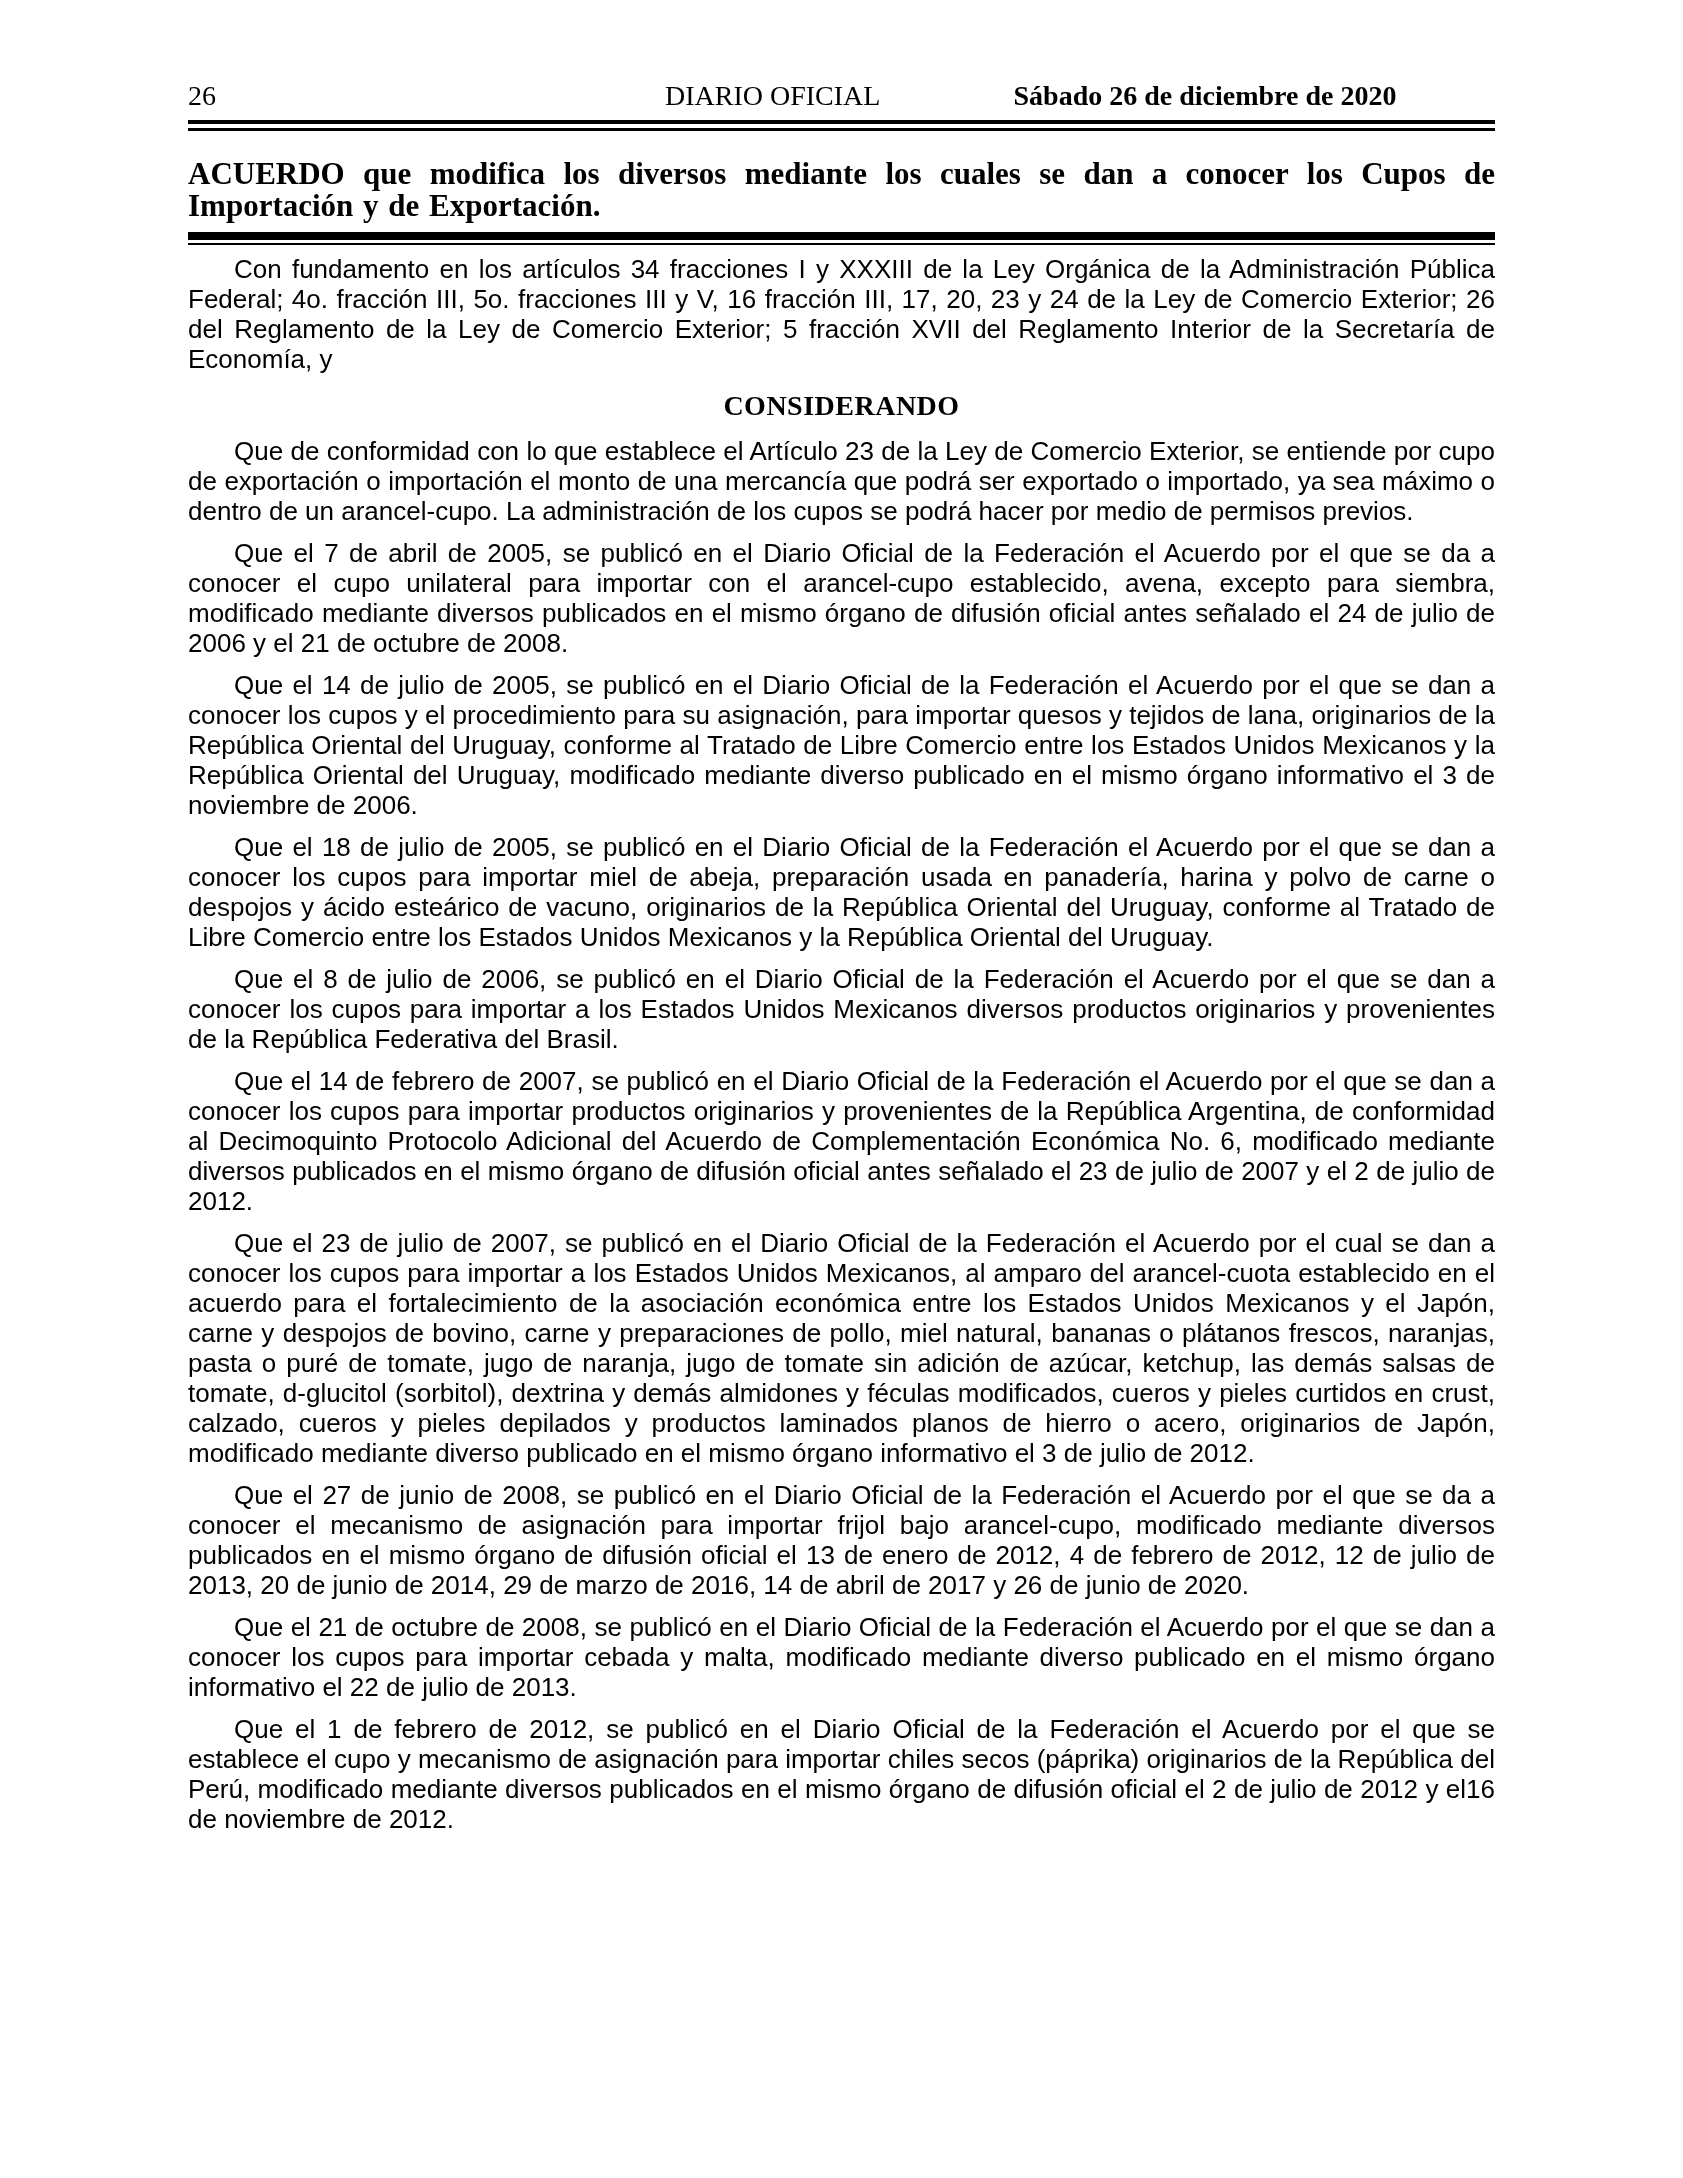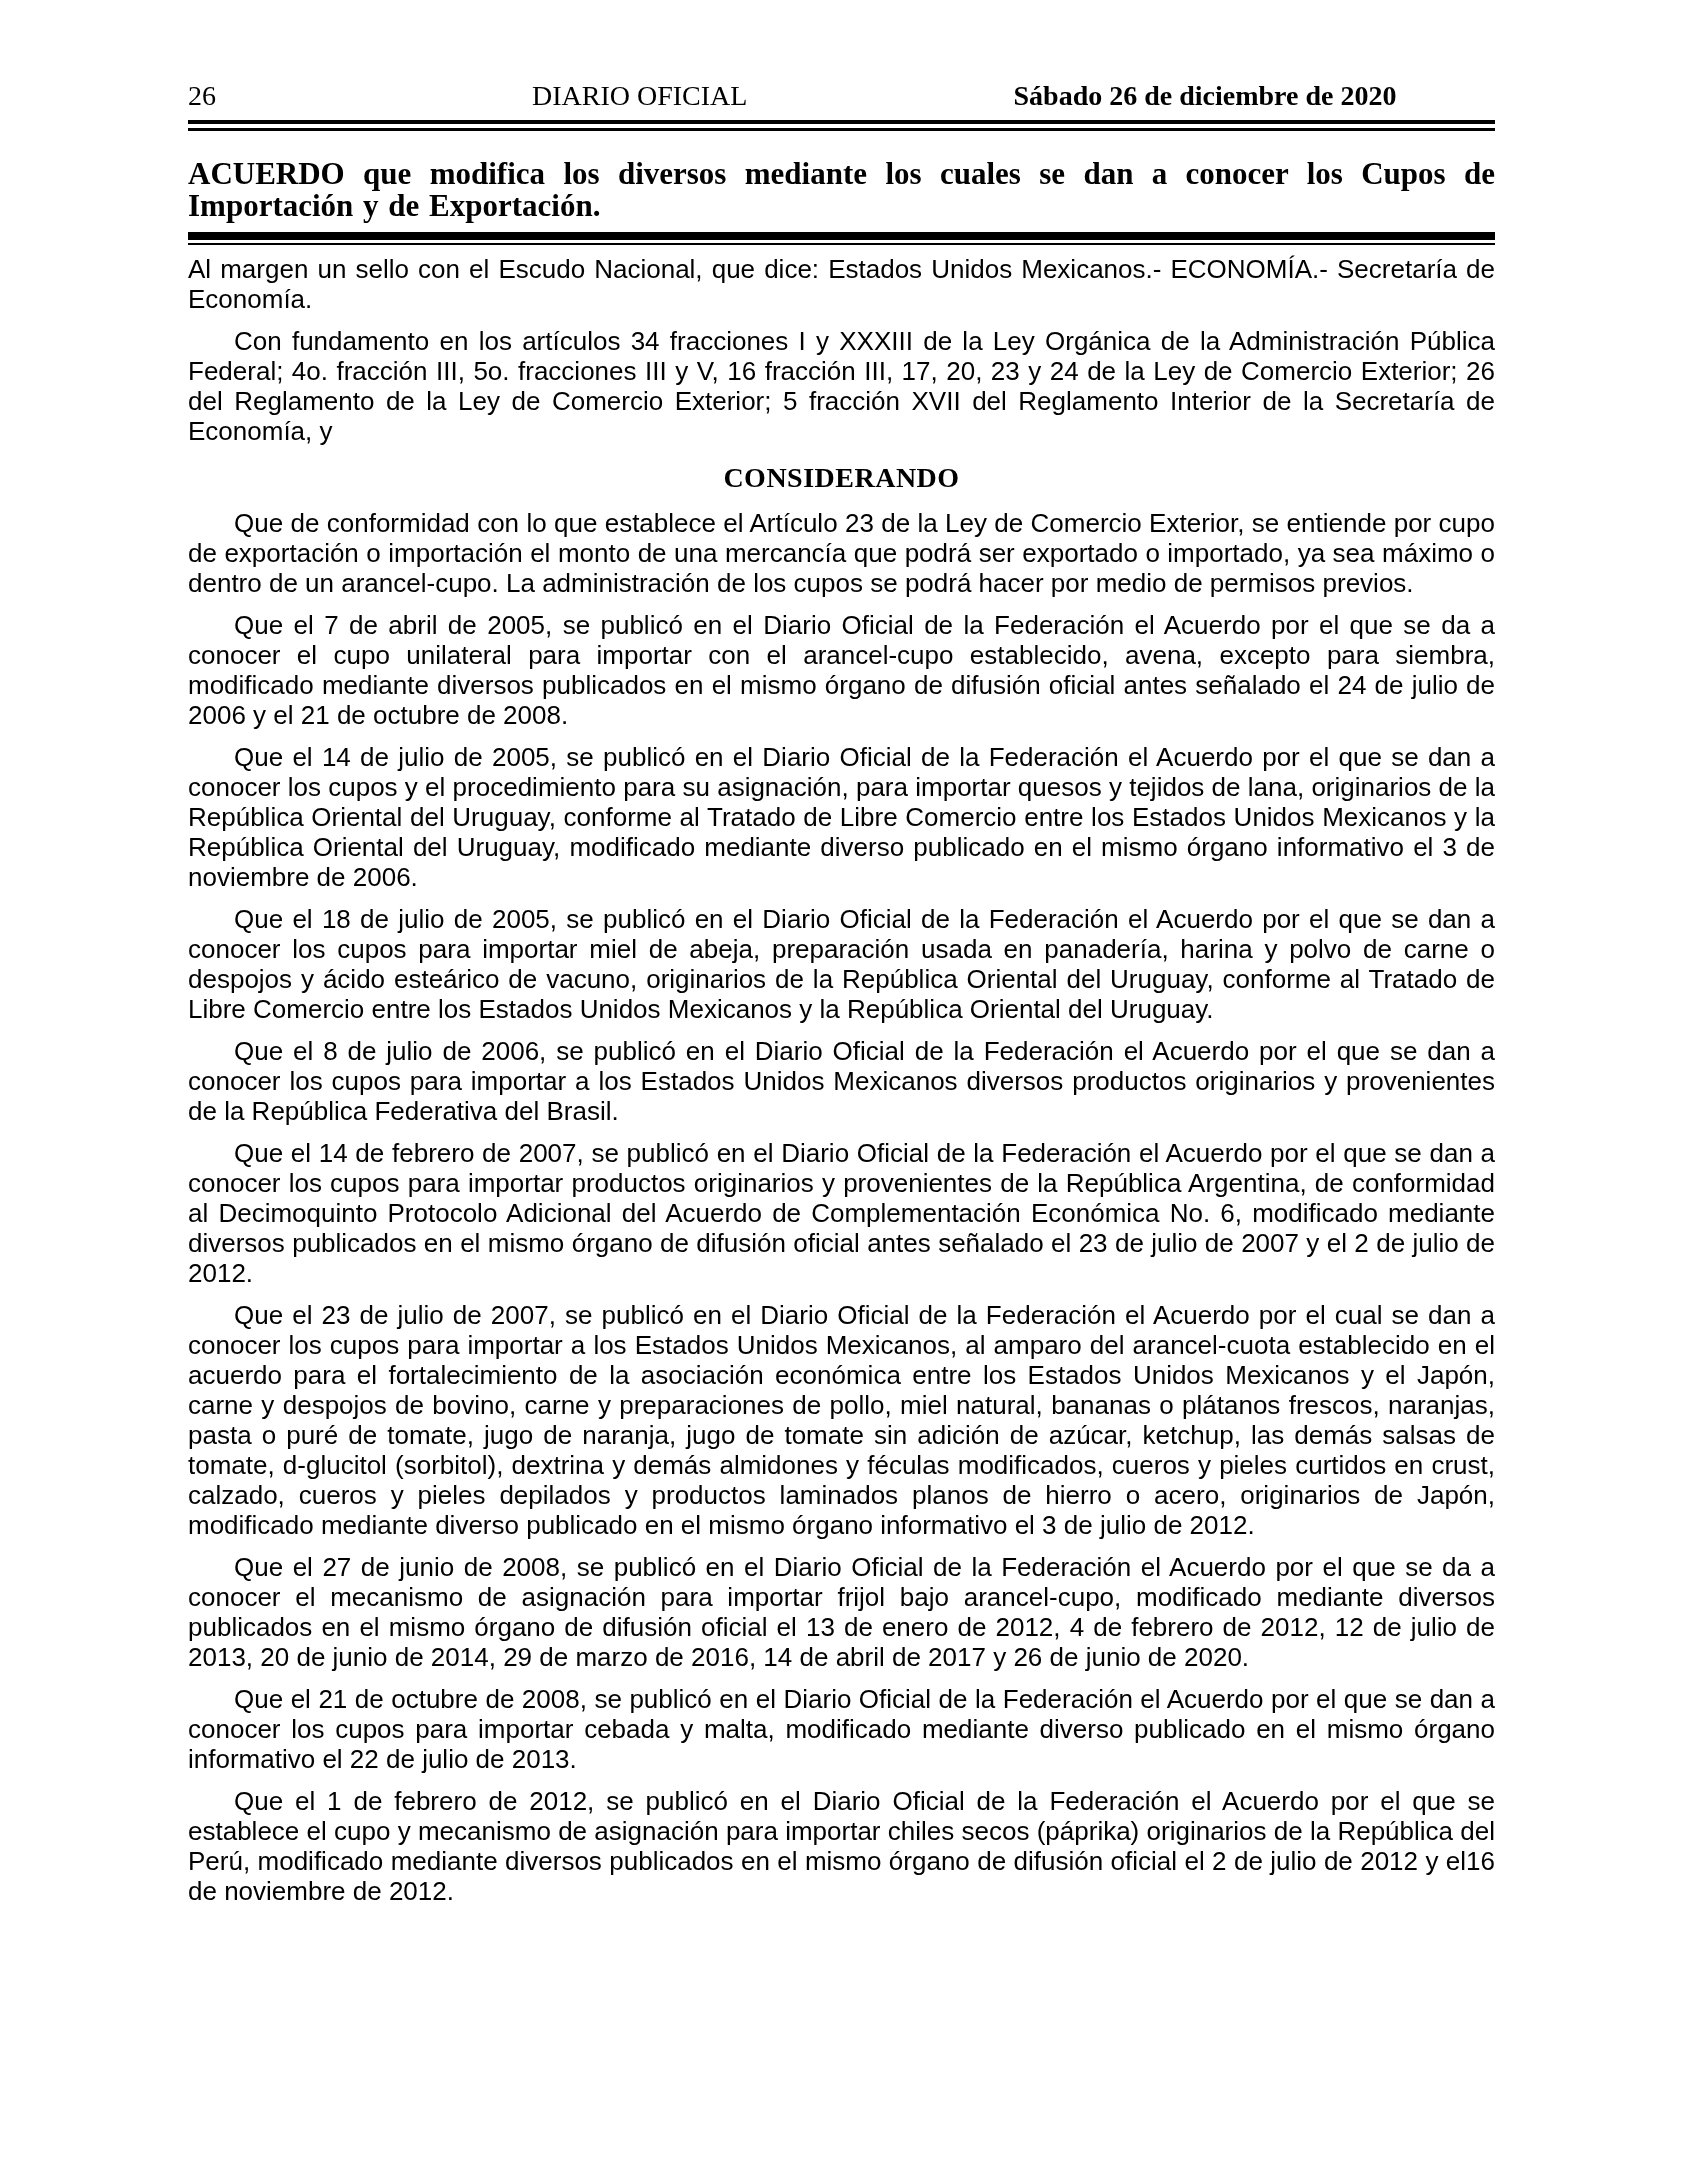--- a/index.html
+++ b/index.html
@@ -17,21 +17,21 @@
   
   .doc-header {
     display: flex;
     justify-content: space-between;
     align-items: baseline;
     font-family: "Liberation Serif", serif;
     font-size: 28px;
     line-height: 30px;
   }
   .doc-header .h-left   { flex: 1; text-align: left; }
-  .doc-header .h-center { flex: 1.4; text-align: left; }
+  .doc-header .h-center { flex: 1.4; text-align: center; }
   .doc-header .h-right  { flex: 1.4; text-align: left; font-weight: bold; }
   .header-rule {
     margin-top: 9px;
     height: 4px;               
     border-top: 4px solid #000;
     border-bottom: 3px solid #000;
   }
   
   .doc-title {
     margin: 27px 0 0 0;
@@ -75,21 +75,20 @@
     <span class="h-left">26</span>
     <span class="h-center">DIARIO OFICIAL</span>
     <span class="h-right">Sábado 26 de diciembre de 2020</span>
   </div>
   <div class="header-rule"></div>
 
   <p class="doc-title">ACUERDO que modifica los diversos mediante los cuales se dan a conocer los Cupos de Importación y de Exportación.</p>
   <div class="title-rule"></div>
 
   <div class="body-text">
-    <p>Al margen un sello con el Escudo Nacional, que dice: Estados Unidos Mexicanos.- ECONOMÍA.- Secretaría de Economía.</p>
     <p class="indent">Con fundamento en los artículos 34 fracciones I y XXXIII de la Ley Orgánica de la Administración Pública Federal; 4o. fracción III, 5o. fracciones III y V, 16 fracción III, 17, 20, 23 y 24 de la Ley de Comercio Exterior; 26 del Reglamento de la Ley de Comercio Exterior; 5 fracción XVII del Reglamento Interior de la Secretaría de Economía, y</p>
 
     <div class="section-heading">CONSIDERANDO</div>
 
     <p class="indent">Que de conformidad con lo que establece el Artículo 23 de la Ley de Comercio Exterior, se entiende por cupo de exportación o importación el monto de una mercancía que podrá ser exportado o importado, ya sea máximo o dentro de un arancel-cupo. La administración de los cupos se podrá hacer por medio de permisos previos.</p>
     <p class="indent">Que el 7 de abril de 2005, se publicó en el Diario Oficial de la Federación el Acuerdo por el que se da a conocer el cupo unilateral para importar con el arancel-cupo establecido, avena, excepto para siembra, modificado mediante diversos publicados en el mismo órgano de difusión oficial antes señalado el 24 de julio de 2006 y el 21 de octubre de 2008.</p>
     <p class="indent">Que el 14 de julio de 2005, se publicó en el Diario Oficial de la Federación el Acuerdo por el que se dan a conocer los cupos y el procedimiento para su asignación, para importar quesos y tejidos de lana, originarios de la República Oriental del Uruguay, conforme al Tratado de Libre Comercio entre los Estados Unidos Mexicanos y la República Oriental del Uruguay, modificado mediante diverso publicado en el mismo órgano informativo el 3 de noviembre de 2006.</p>
     <p class="indent">Que el 18 de julio de 2005, se publicó en el Diario Oficial de la Federación el Acuerdo por el que se dan a conocer los cupos para importar miel de abeja, preparación usada en panadería, harina y polvo de carne o despojos y ácido esteárico de vacuno, originarios de la República Oriental del Uruguay, conforme al Tratado de Libre Comercio entre los Estados Unidos Mexicanos y la República Oriental del Uruguay.</p>
     <p class="indent">Que el 8 de julio de 2006, se publicó en el Diario Oficial de la Federación el Acuerdo por el que se dan a conocer los cupos para importar a los Estados Unidos Mexicanos diversos productos originarios y provenientes de la República Federativa del Brasil.</p>
     <p class="indent">Que el 14 de febrero de 2007, se publicó en el Diario Oficial de la Federación el Acuerdo por el que se dan a conocer los cupos para importar productos originarios y provenientes de la República Argentina, de conformidad al Decimoquinto Protocolo Adicional del Acuerdo de Complementación Económica No. 6, modificado mediante diversos publicados en el mismo órgano de difusión oficial antes señalado el 23 de julio de 2007 y el 2 de julio de 2012.</p>

